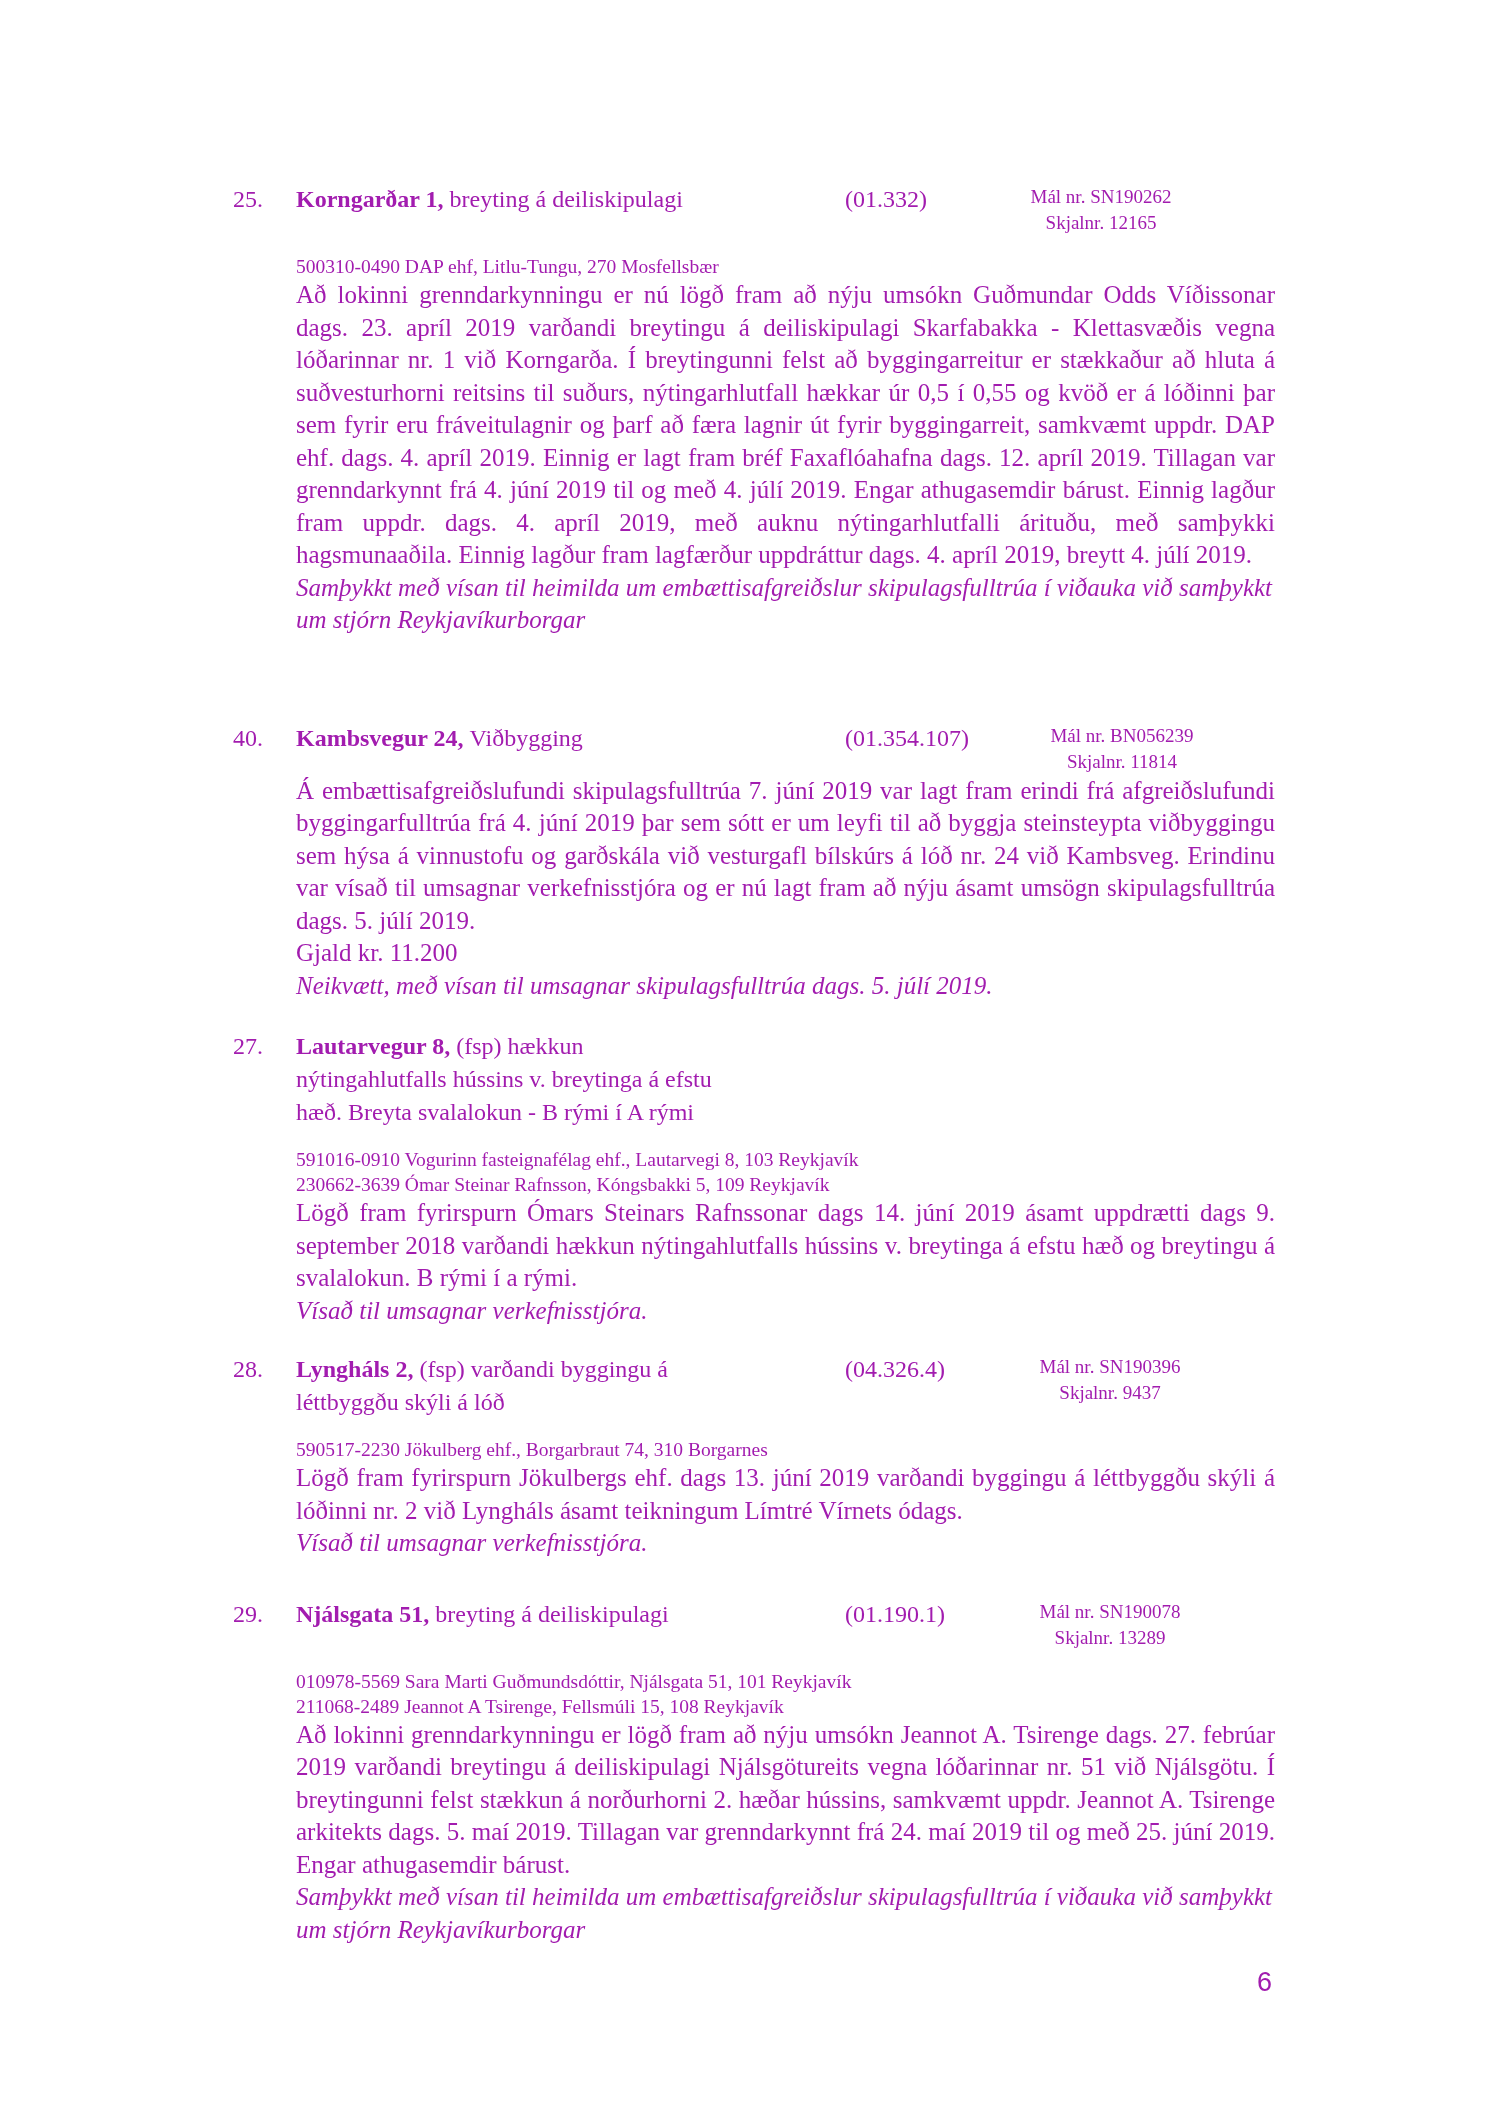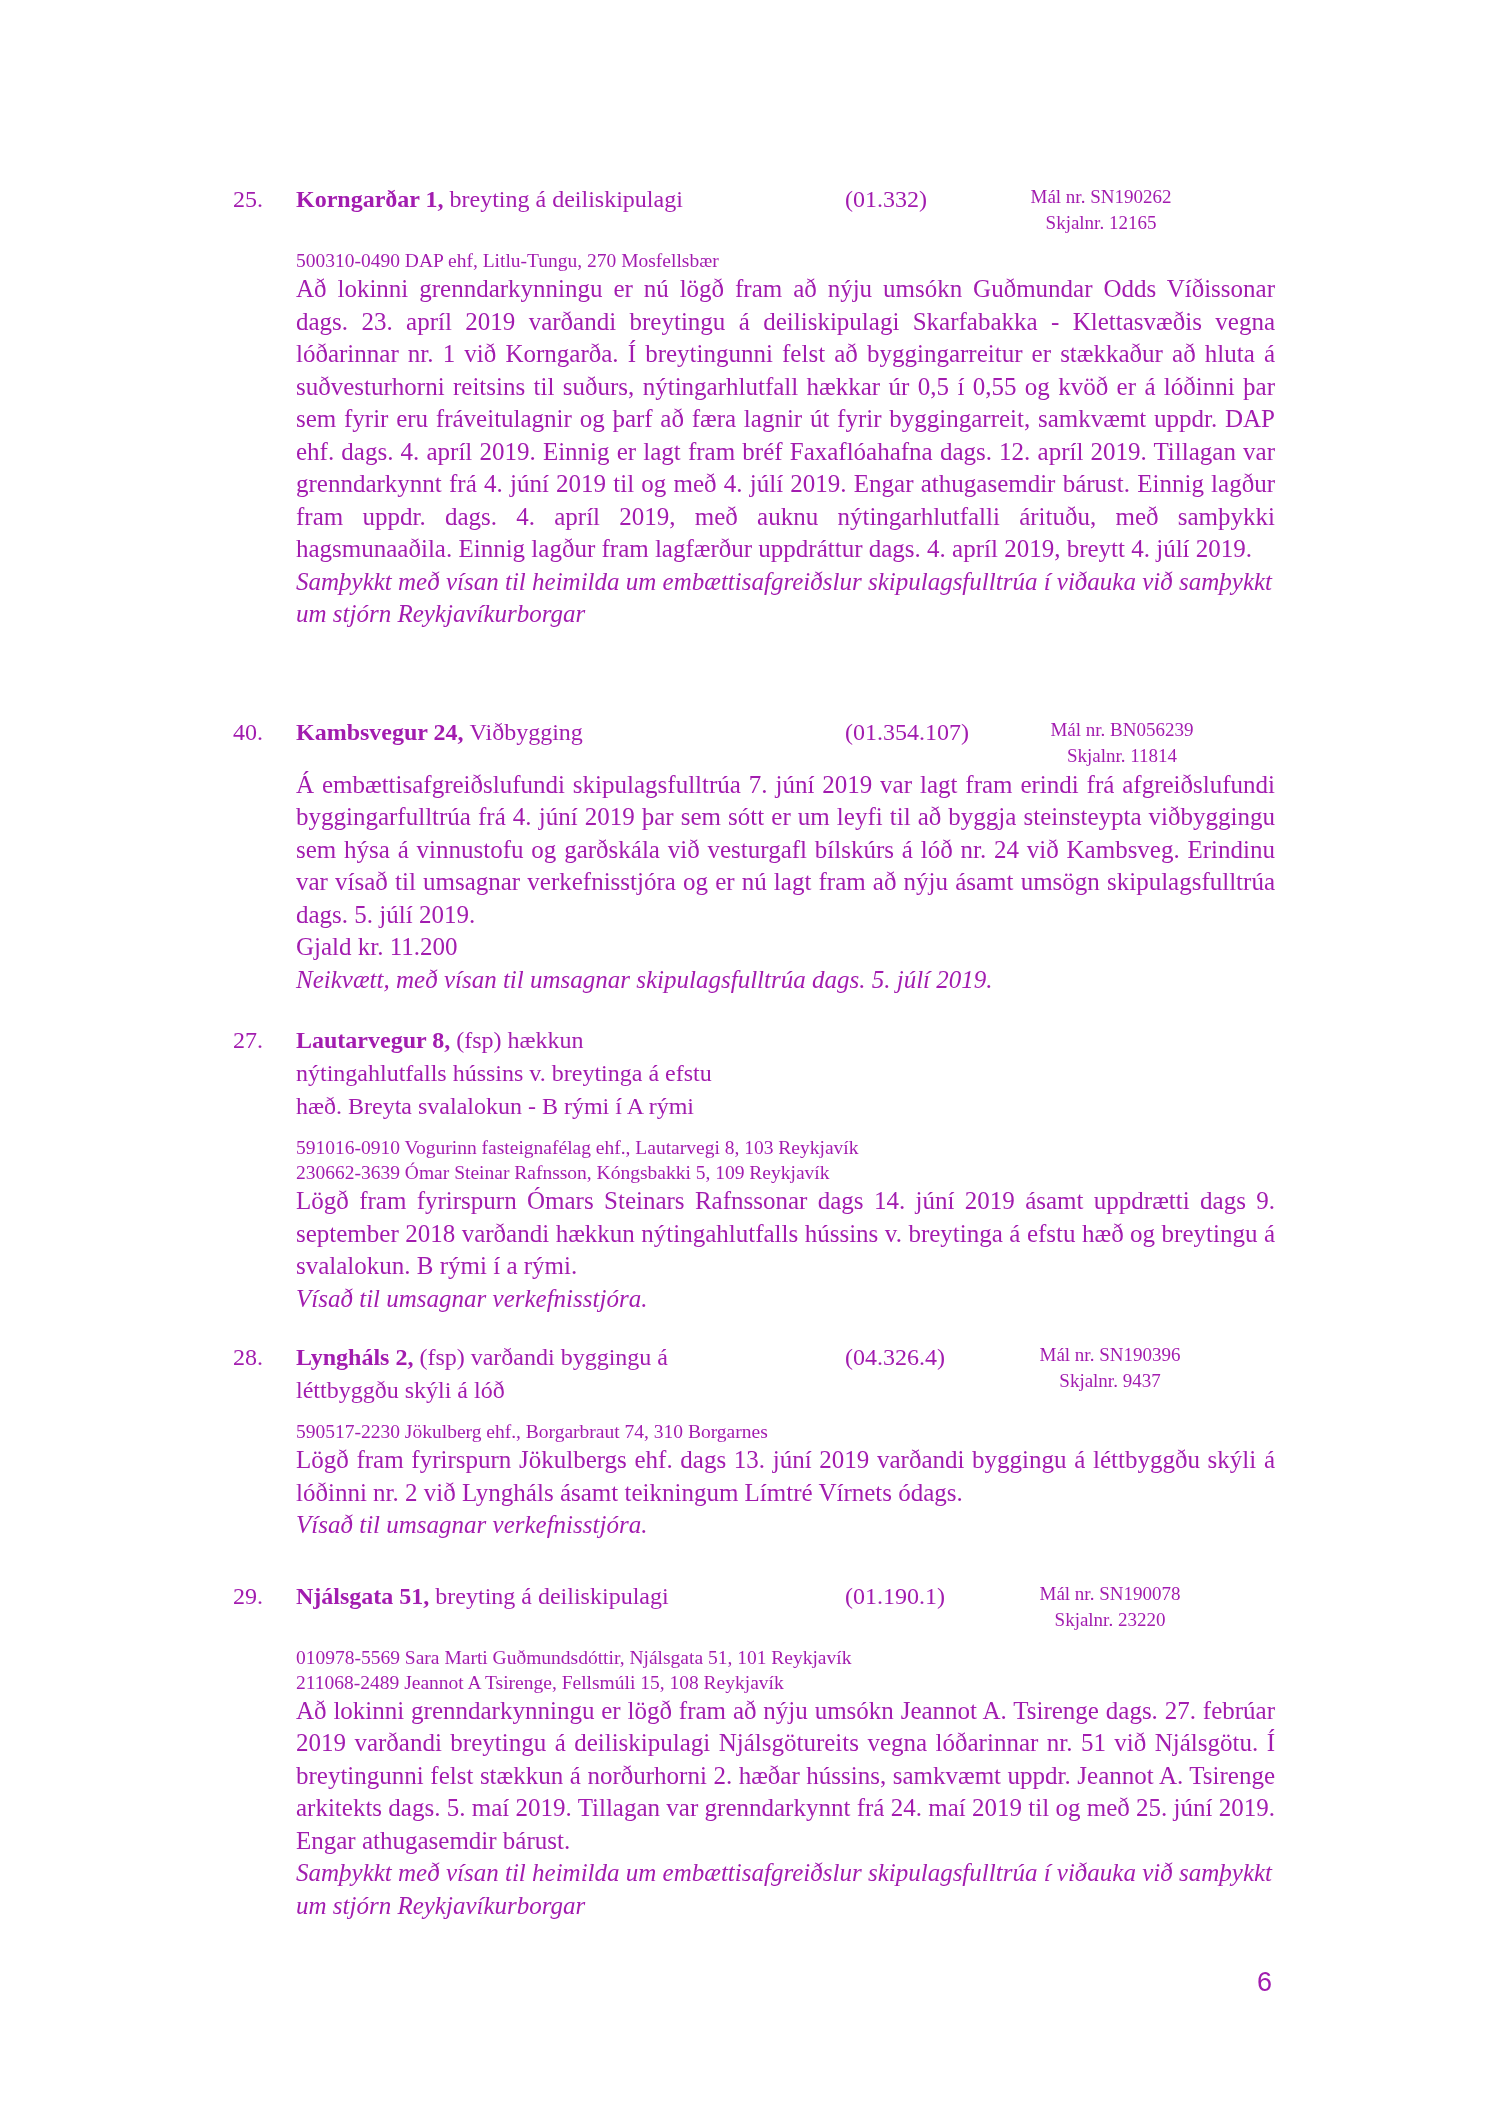--- a/index.html
+++ b/index.html
@@ -37,21 +37,21 @@
   .title-bold { font-weight: bold; }
   .title-italic { }
   .item-title .title-bold { margin-right: 6px; }
   .item-code { white-space: nowrap; }
   .item-case {
     text-align: center;
     font-size: 19px;
     line-height: 26px;
     padding-top: 1px;
   }
-  .item-parties { margin-left: 63px; margin-top: 12px; }
+  .item-parties { margin-left: 63px; margin-top: 18px; }
   .party { font-size: 19.5px; line-height: 25px; }
   .item-body {
     margin: 0 0 0 63px;
     font-size: 25px;
     line-height: 32.5px;
     text-align: justify;
   }
   .item-fee {
     margin: 0 0 0 63px;
     font-size: 25px;
@@ -153,21 +153,21 @@
 
   <section class="item">
     <div class="item-header">
       <div class="item-number">29.</div>
       <div class="item-title">
         <span class="title-bold">Njálsgata 51,</span><span class="title-italic">breyting á deiliskipulagi</span>
       </div>
       <div class="item-code">(01.190.1)</div>
       <div class="item-case">
         <div>Mál nr. SN190078</div>
-        <div>Skjalnr. 23220</div>
+        <div>Skjalnr. 13289</div>
       </div>
     </div>
     <div class="item-parties">
           <div class="party">010978-5569 Sara Marti Guðmundsdóttir, Njálsgata 51, 101 Reykjavík</div>
           <div class="party">211068-2489 Jeannot A Tsirenge, Fellsmúli 15, 108 Reykjavík</div>
         </div>
     <p class="item-body">Að lokinni grenndarkynningu er lögð fram að nýju umsókn Jeannot A. Tsirenge dags. 27. febrúar 2019 varðandi breytingu á deiliskipulagi Njálsgötureits vegna lóðarinnar nr. 51 við Njálsgötu. Í breytingunni felst stækkun á norðurhorni 2. hæðar hússins, samkvæmt uppdr. Jeannot A. Tsirenge arkitekts dags. 5. maí 2019. Tillagan var grenndarkynnt frá 24. maí 2019 til og með 25. júní 2019. Engar athugasemdir bárust.</p>
 
     <p class="item-decision">Samþykkt með vísan til heimilda um embættisafgreiðslur skipulagsfulltrúa í viðauka við samþykkt um stjórn Reykjavíkurborgar</p>
   </section>

